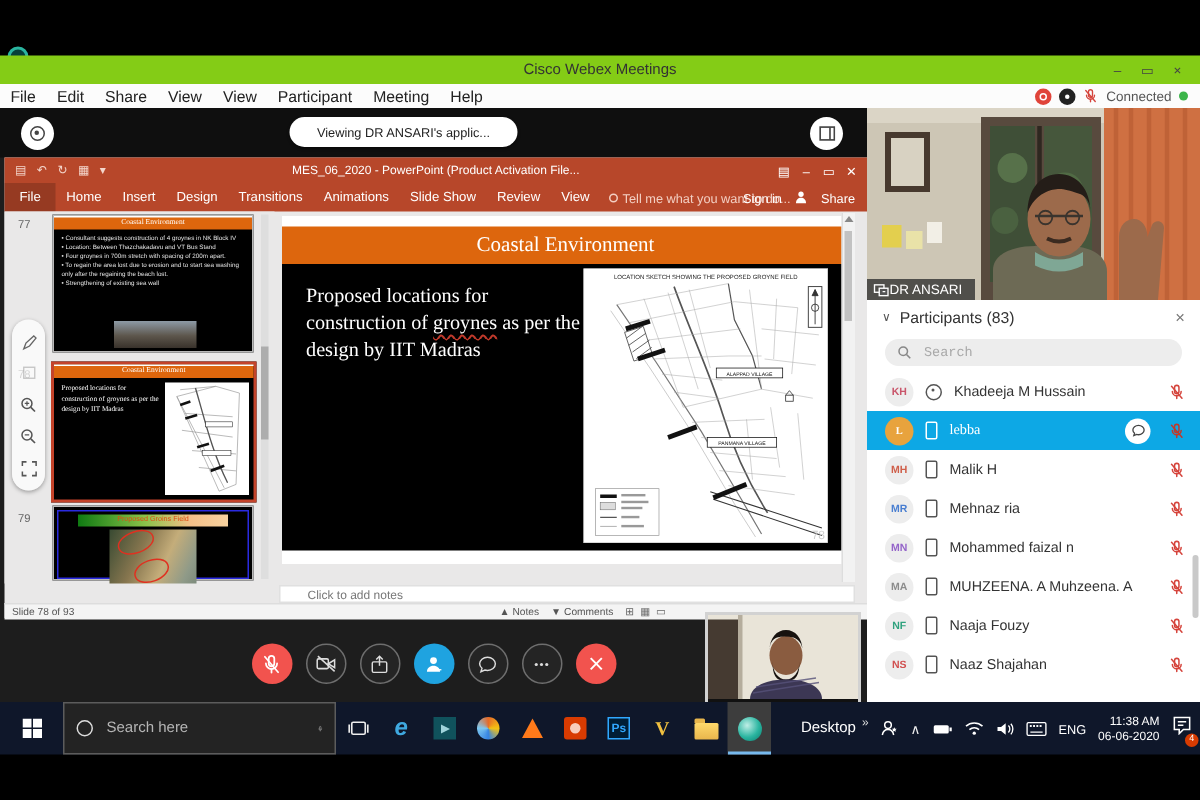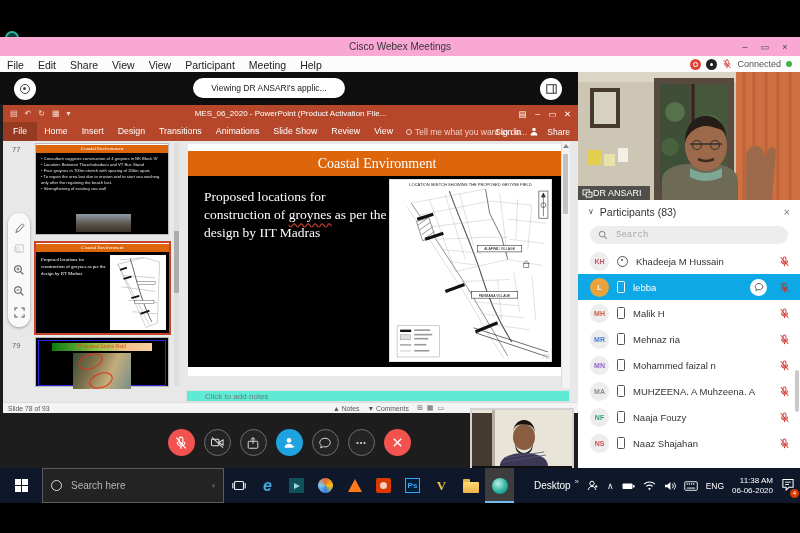--- a/index.html
+++ b/index.html
@@ -1,21 +1,21 @@
 <!DOCTYPE html>
 <html><head>
 <meta charset="utf-8">
 <style>
   html,body{margin:0;padding:0;background:#000;}
   .stage{position:relative;width:800px;height:533px;background:#000;overflow:hidden;
          font-family:"Liberation Sans",sans-serif;-webkit-font-smoothing:antialiased;}
   
   .cam-dot{position:absolute;left:5px;top:31px;width:10px;height:10px;border-radius:50%;
            background:#06403a;border:2px solid #2ab5a0;}
-  .titlebar{position:absolute;left:0;top:37px;width:800px;height:19px;background:#f9a8d4;
+  .titlebar{position:absolute;left:0;top:37px;width:800px;height:19px;background:#84cc16;
             display:flex;align-items:center;justify-content:center;font-size:10px;color:#333;}
   .winctl{position:absolute;right:6px;top:0;height:19px;display:flex;align-items:center;gap:2px;color:#444;}
   .winctl span{width:18px;text-align:center;font-size:9px;}
   .menubar{position:absolute;left:0;top:56px;width:800px;height:17px;background:#fcfcfc;
            border-bottom:1px solid #e2e2e2;display:flex;align-items:center;font-size:10.5px;color:#222;}
   .menubar .mi{padding:0 7px;}
   .menu-right{position:absolute;right:8px;top:0;height:16px;display:flex;align-items:center;gap:5px;}
   .rec-c{width:11px;height:11px;border-radius:50%;background:#e0443a;position:relative;}
   .rec-c::after{content:"";position:absolute;left:3px;top:3px;width:5px;height:5px;border-radius:50%;border:1px solid #fff;box-sizing:border-box;}
   .aud-c{width:11px;height:11px;border-radius:50%;background:#222;position:relative;}
@@ -74,21 +74,21 @@
          font-family:"Liberation Serif",serif;font-size:14px;color:#fff;display:flex;align-items:center;justify-content:center;}
   .sbody{position:absolute;left:0;top:32px;right:0;bottom:9px;background:#000;}
   .stext{position:absolute;left:16px;top:12px;width:188px;font-family:"Liberation Serif",serif;
          font-size:13.5px;color:#fff;line-height:1.35;}
   .wavy{text-decoration:underline;text-decoration-style:wavy;text-decoration-color:#c0392b;text-underline-offset:3px;}
   .smap{position:absolute;right:14px;top:3px;width:163px;height:183px;background:#fff;}
   .snum{position:absolute;right:16px;bottom:6px;color:#cfcfcf;font-size:8px;}
   .vscroll{position:absolute;right:0;top:0;width:8px;height:246px;background:#f2f2f2;border-left:1px solid #ddd;}
   .vscroll i{position:absolute;left:1px;top:12px;width:5px;height:60px;background:#c2c2c2;}
   .varr{position:absolute;left:1px;top:2px;width:0;height:0;border-left:3px solid transparent;border-right:3px solid transparent;border-bottom:4px solid #888;}
-  .notesbar{position:absolute;left:183px;top:285px;width:384px;height:12px;background:#5eead4;border:1px solid #e0e0e0;
+  .notesbar{position:absolute;left:183px;top:285px;width:384px;height:12px;background:#ffffff;border:1px solid #e0e0e0;
             font-size:8px;color:#777;display:flex;align-items:center;padding-left:18px;box-sizing:border-box;}
   .statusbar{position:absolute;left:0;top:297px;width:575px;height:10px;background:#f4f4f4;border-top:1px solid #ddd;
              font-size:6.8px;color:#555;display:flex;align-items:center;}
   .statusbar .sl{margin-left:5px;}
   .st-right{position:absolute;left:330px;display:flex;align-items:center;gap:8px;}
   .viewics{display:flex;gap:4px;font-size:7px;color:#666;}
   
   .ovbar{position:absolute;left:8px;top:141px;width:22px;height:114px;background:rgba(252,252,252,.8);
          border-radius:11px;box-shadow:0 1px 3px rgba(0,0,0,.35);display:flex;flex-direction:column;
          align-items:center;justify-content:space-evenly;}
@@ -107,21 +107,21 @@
           padding:2px 8px 2px 4px;display:flex;align-items:center;gap:0;}
   .phead{height:23px;display:flex;align-items:center;padding:0 10px;font-size:10.5px;color:#333;}
   .phead .chev{font-size:8px;color:#555;margin-right:6px;}
   .phead .x{margin-left:auto;color:#777;font-size:11px;}
   .psearch{margin:3px 12px 4px;height:18px;background:#ededed;border-radius:9px;display:flex;align-items:center;
            padding:0 8px;gap:6px;}
   .psearch input{flex:1;border:none;background:transparent;outline:none;font-size:9px;color:#333;
                  font-family:Liberation Mono, monospace;}
   .psearch input::placeholder{color:#a8a8a8;}
   .prow{height:26px;display:flex;align-items:center;padding-left:12px;gap:8px;}
-  .prow.sel{background:#0da8e5;}
+  .prow.sel{background:#0da8e5;font-family:Liberation Serif, serif;}
   .prow.sel .pnm{color:#fff;}
   .pav{width:19px;height:19px;border-radius:50%;background:#ededed;font-size:7px;font-weight:bold;
        display:flex;align-items:center;justify-content:center;flex:0 0 auto;}
   .pph{width:6px;height:10px;border:1px solid #555;border-radius:1.5px;flex:0 0 auto;}
   .pring{width:9px;height:9px;border:1px solid #555;border-radius:50%;flex:0 0 auto;position:relative;}
   .pring::after{content:"";position:absolute;left:2.5px;top:2.5px;width:2px;height:2px;border-radius:50%;background:#555;}
   .pnm{font-size:9.5px;color:#333;flex:1;white-space:nowrap;overflow:hidden;}
   .pmic{flex:0 0 auto;margin-right:10px;}
   .chatb{width:17px;height:17px;border-radius:50%;background:#fff;display:flex;align-items:center;
          justify-content:center;flex:0 0 auto;margin-right:4px;}

